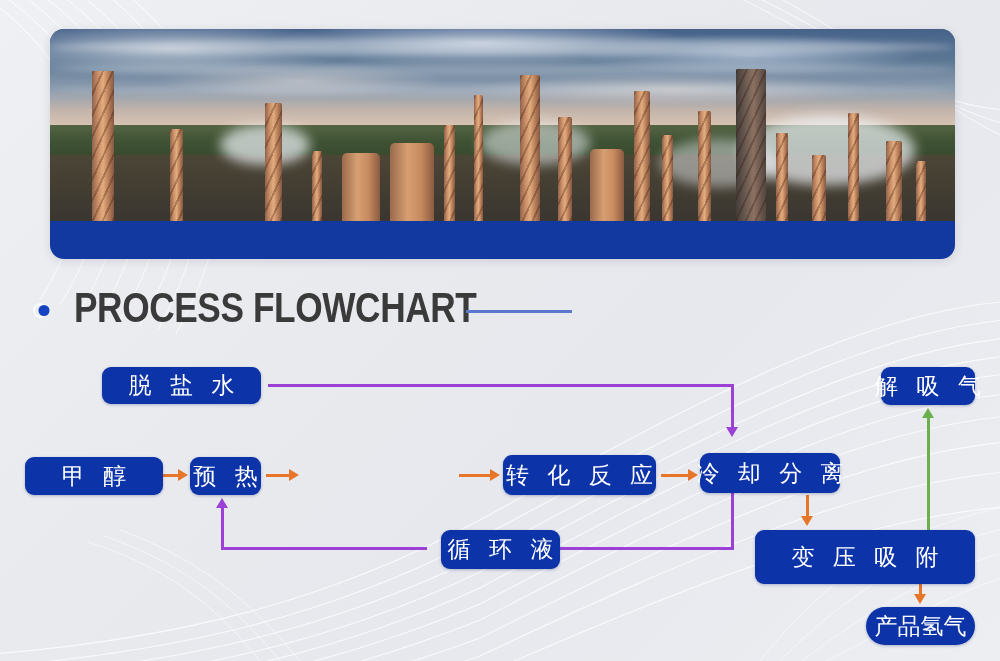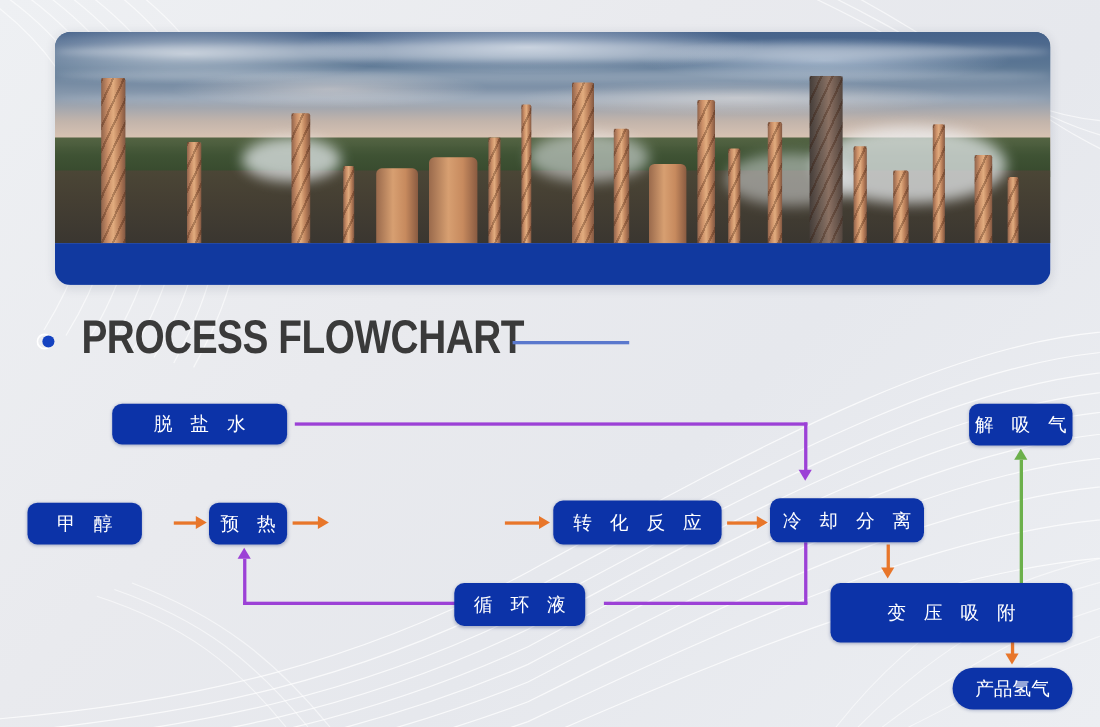--- a/index.html
+++ b/index.html
@@ -128,22 +128,22 @@
   }
   
   .node {
     position: absolute;
     background: #0c33a8;
     color: #ffffff;
     border-radius: 9px;
     display: flex;
     align-items: center;
     justify-content: center;
-    font-family: Liberation Serif, serif;
-    font-size: 17px;
+    font-family: Liberation Sans, sans-serif;
+    font-size: 23px;
     letter-spacing: 6px;
     text-indent: 6px;
     white-space: nowrap;
     box-shadow: 0 1px 3px rgba(20,40,110,0.30);
   }
   .node.tight { letter-spacing: 0px; text-indent: 0; }
   
   .ln { position: absolute; }
   .ln.h { height: 3px; }
   .ln.v { width: 3px; }
@@ -277,38 +277,38 @@
   <div class="ln v purple" style="left:731px;top:493px;height:56px;"></div>
   <div class="ln h purple" style="left:549px;top:547px;width:185px;"></div>
 
   <div class="ln h purple" style="left:221px;top:547px;width:206px;"></div>
   <div class="ln v purple" style="left:221px;top:508px;height:42px;"></div>
   <div class="arrowhead ah-up purple" style="left:216px;top:498px;"></div>
 
   <div class="node" style="left:102px;top:367px;width:159px;height:37px;">
       <span>脱 盐 水</span>
     </div>
-  <div class="node" style="left:25px;top:457px;width:104px;height:38px;">
+  <div class="node" style="left:25px;top:457px;width:138px;height:38px;">
       <span>甲    醇</span>
     </div>
   <div class="node" style="left:190px;top:457px;width:71px;height:38px;">
       <span>预  热</span>
     </div>
   <div class="node" style="left:700px;top:453px;width:140px;height:40px;">
       <span>冷 却 分 离</span>
     </div>
   <div class="node" style="left:503px;top:455px;width:153px;height:40px;">
       <span>转 化 反 应</span>
     </div>
   <div class="node" style="left:881px;top:367px;width:94px;height:38px;">
       <span>解 吸 气</span>
     </div>
   <div class="node" style="left:755px;top:530px;width:220px;height:54px;">
       <span>变 压 吸 附</span>
     </div>
   <div class="node tight" style="left:866px;top:607px;width:109px;height:38px;border-radius:19px;">
       <span>产品氢气</span>
     </div>
-  <div class="node" style="left:413px;top:530px;width:119px;height:39px;">
+  <div class="node" style="left:441px;top:530px;width:119px;height:39px;">
       <span>循 环 液</span>
     </div>
 
 </div>
 
 </body></html>

